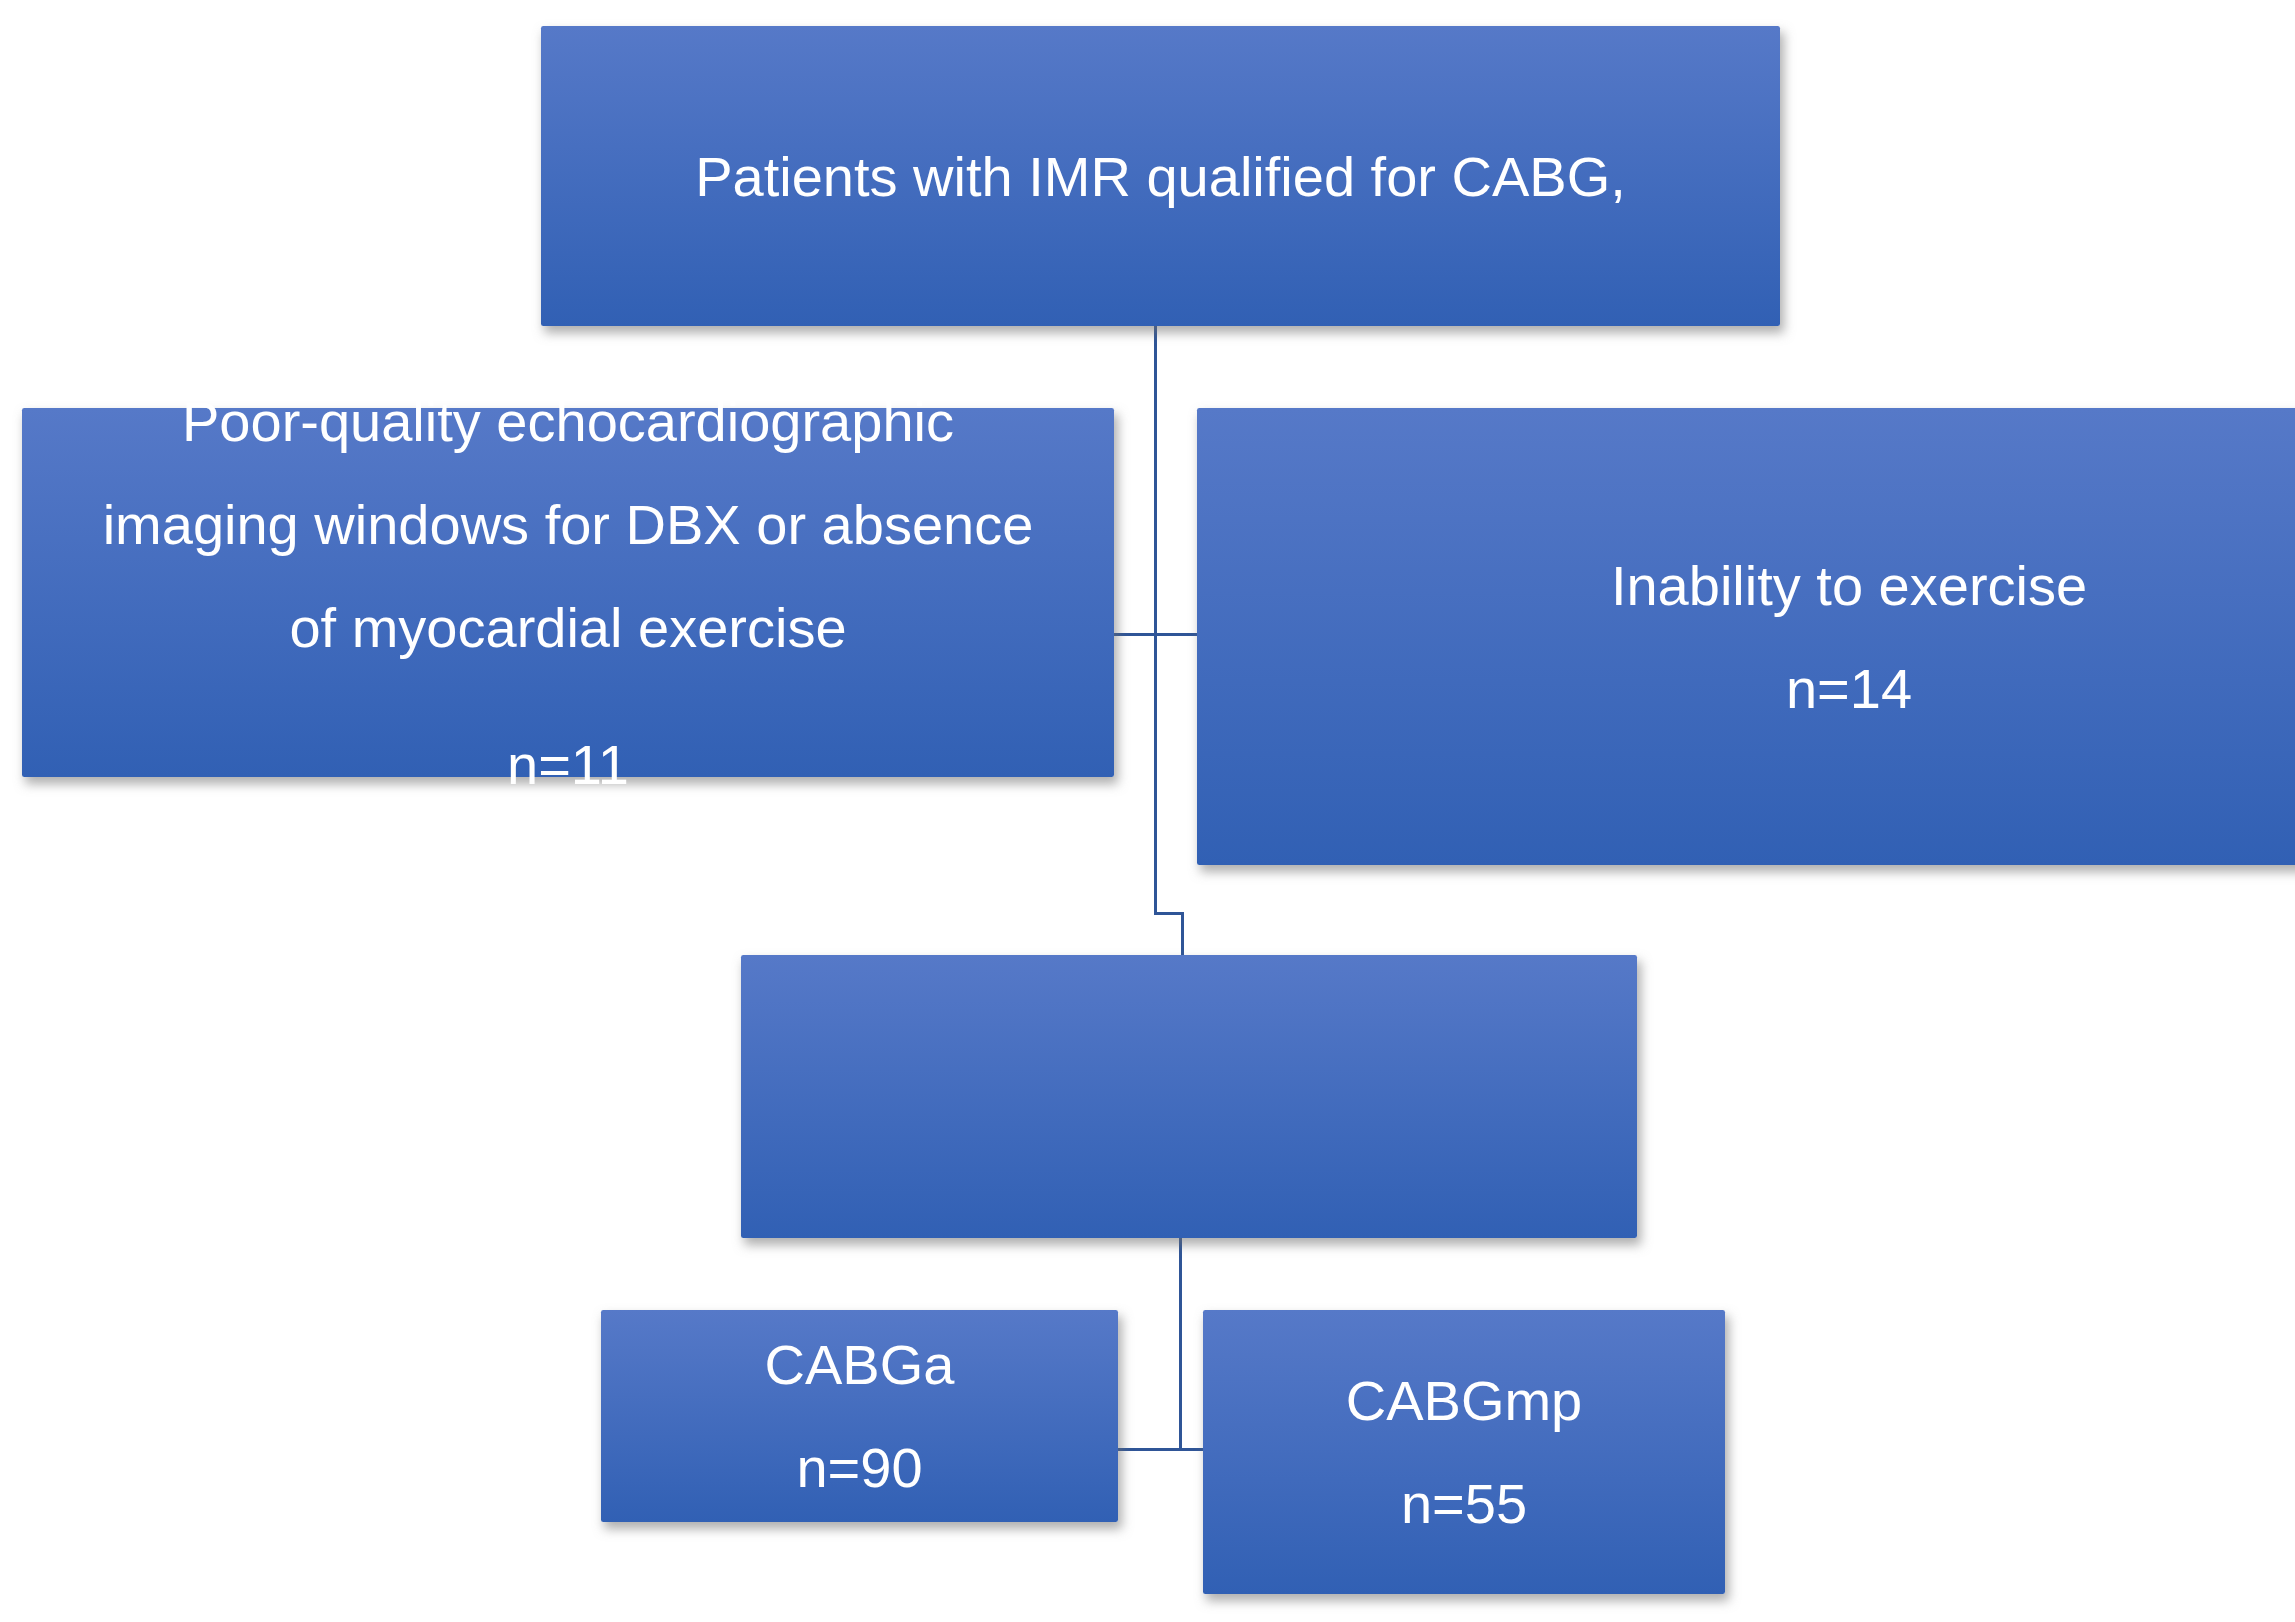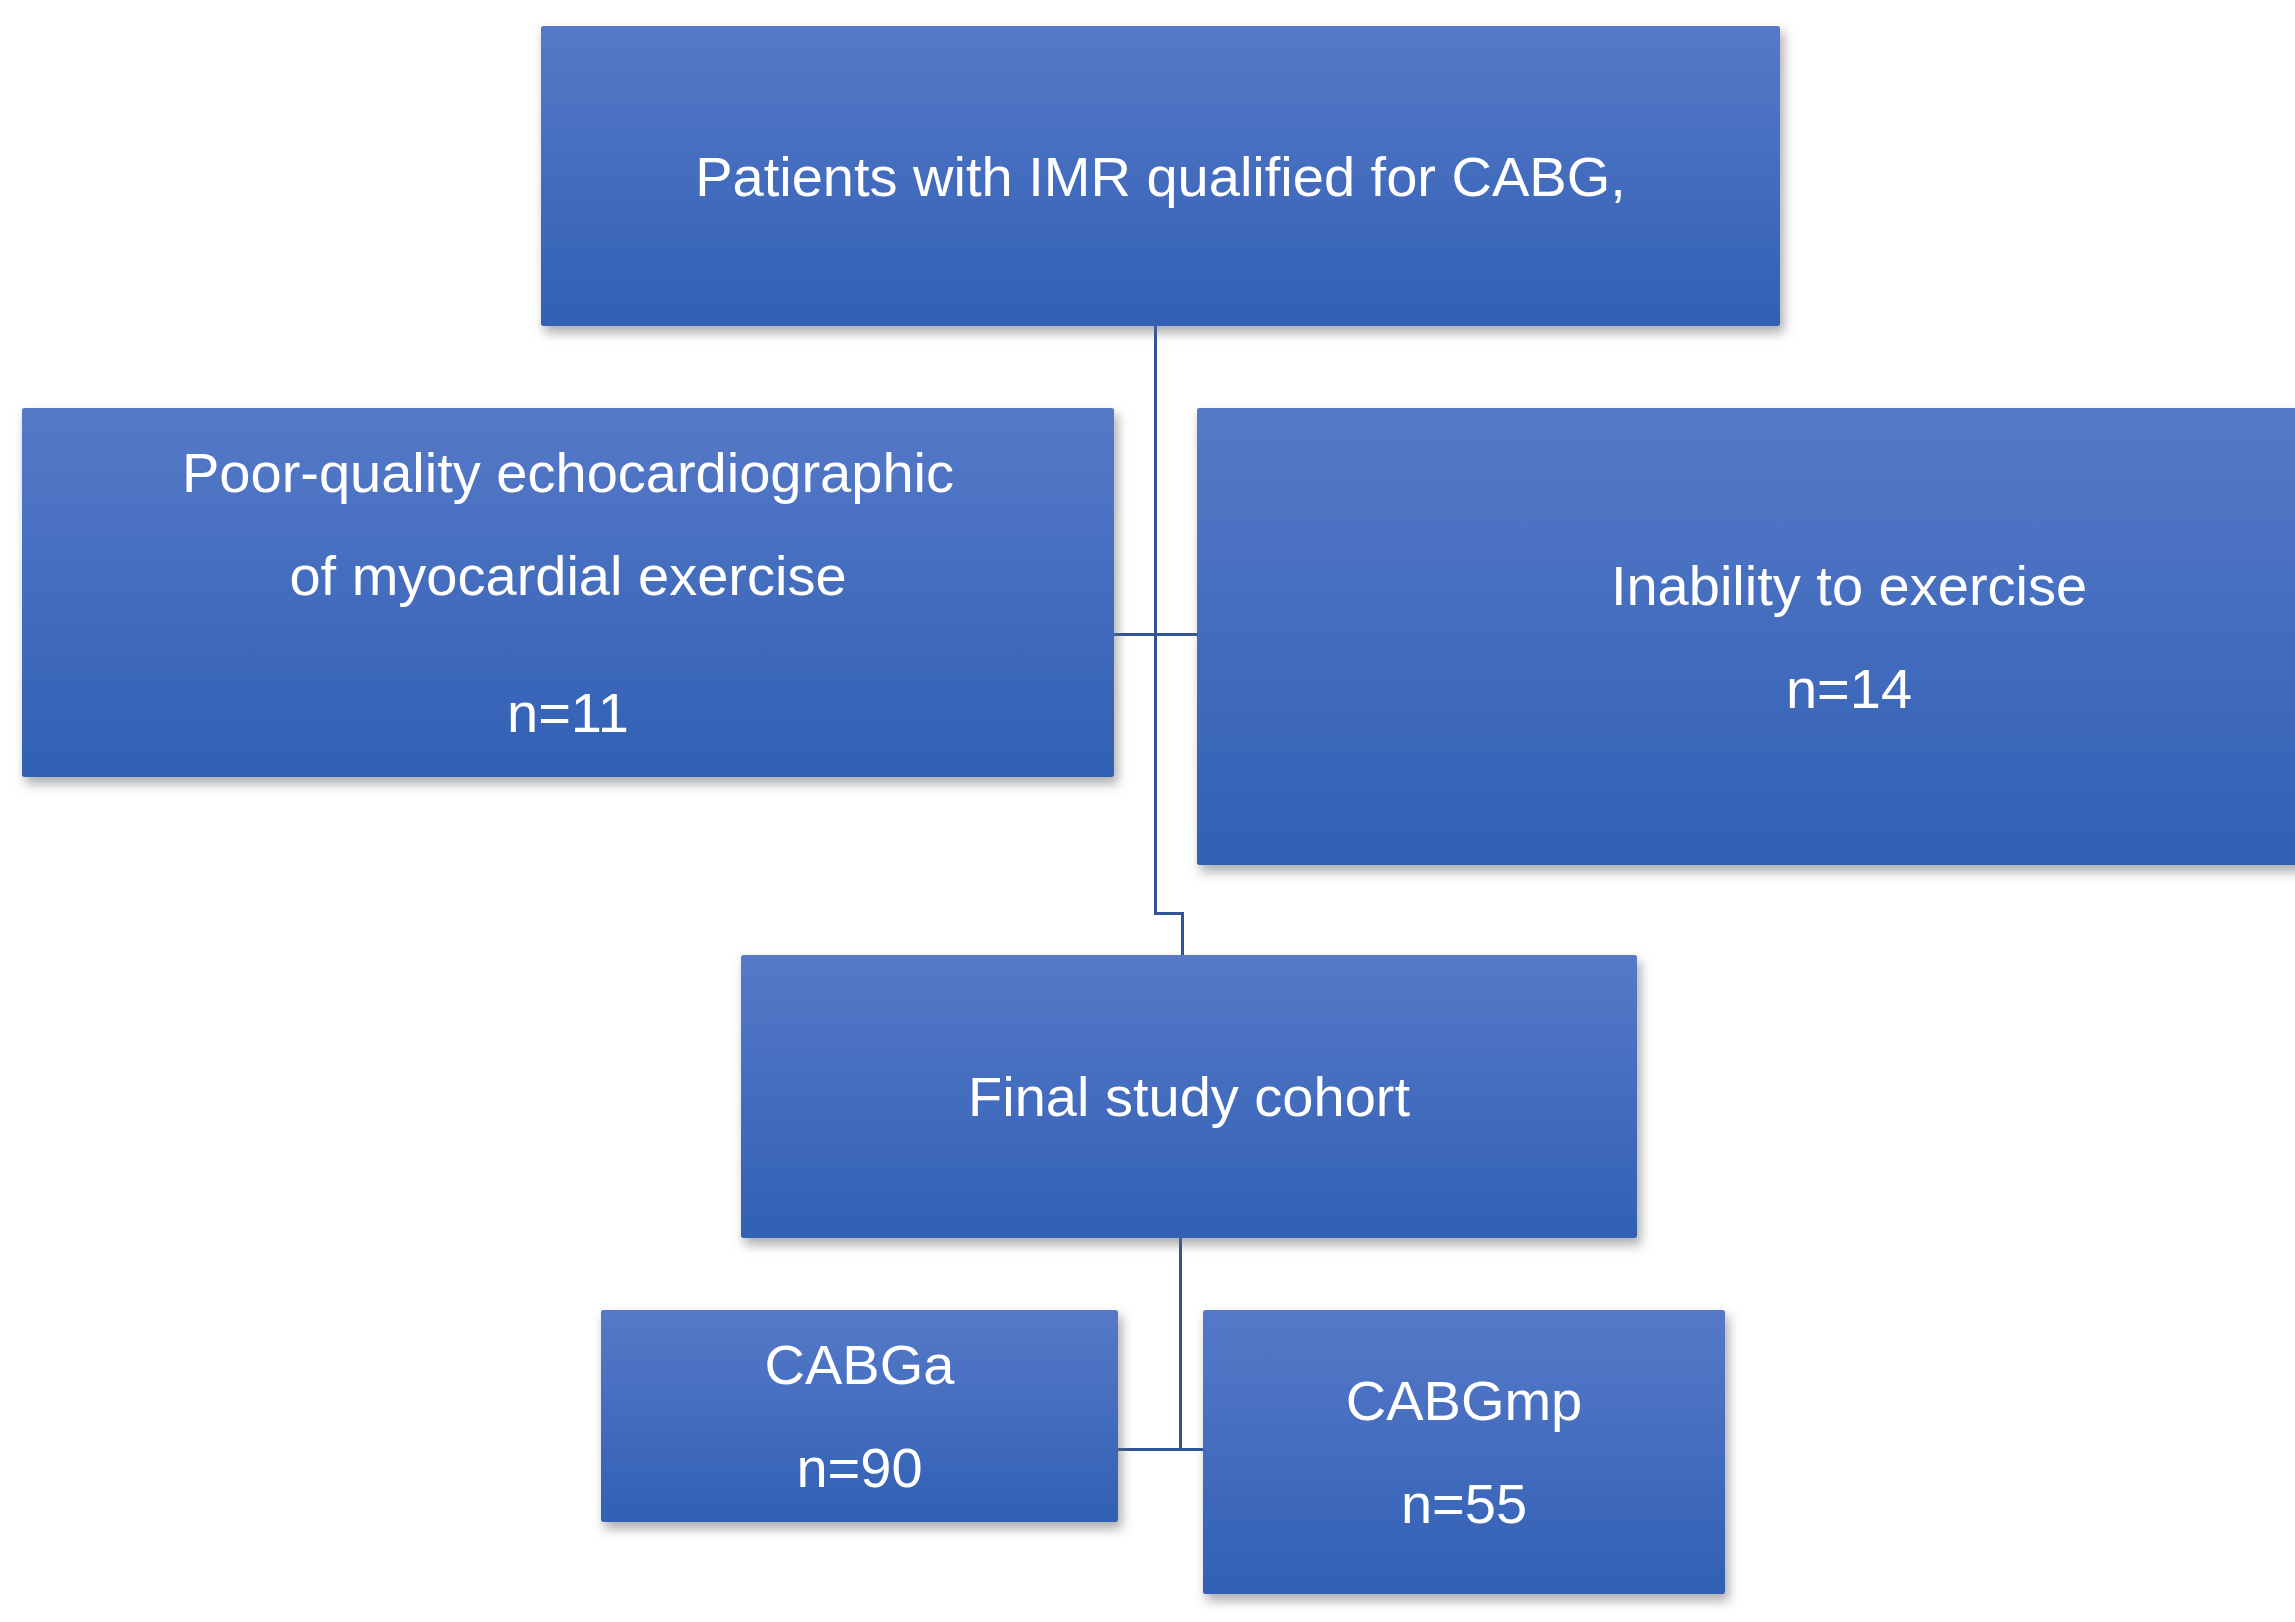--- a/index.html
+++ b/index.html
@@ -72,31 +72,31 @@
   <div class="conn conn--v2"></div>
   <div class="conn conn--v3"></div>
   <div class="conn conn--h2"></div>
 
   <div class="node node--top">
     <span class="line">Patients with IMR qualified for CABG,</span>
   </div>
 
   <div class="node node--excl-left">
     <span class="line">Poor-quality echocardiographic</span>
+    <span class="line">imaging windows for DBX or absence</span>
     <span class="line">of myocardial exercise</span>
     <span class="line">n=11</span>
   </div>
 
   <div class="node node--excl-right">
     <span class="line">Inability to exercise</span>
     <span class="line">n=14</span>
   </div>
 
   <div class="node node--cohort">
-    <span class="line">Final study cohort</span>
   </div>
 
   <div class="node node--group-a">
     <span class="line">CABGa</span>
     <span class="line">n=90</span>
   </div>
 
   <div class="node node--group-mp">
     <span class="line">CABGmp</span>
     <span class="line">n=55</span>

